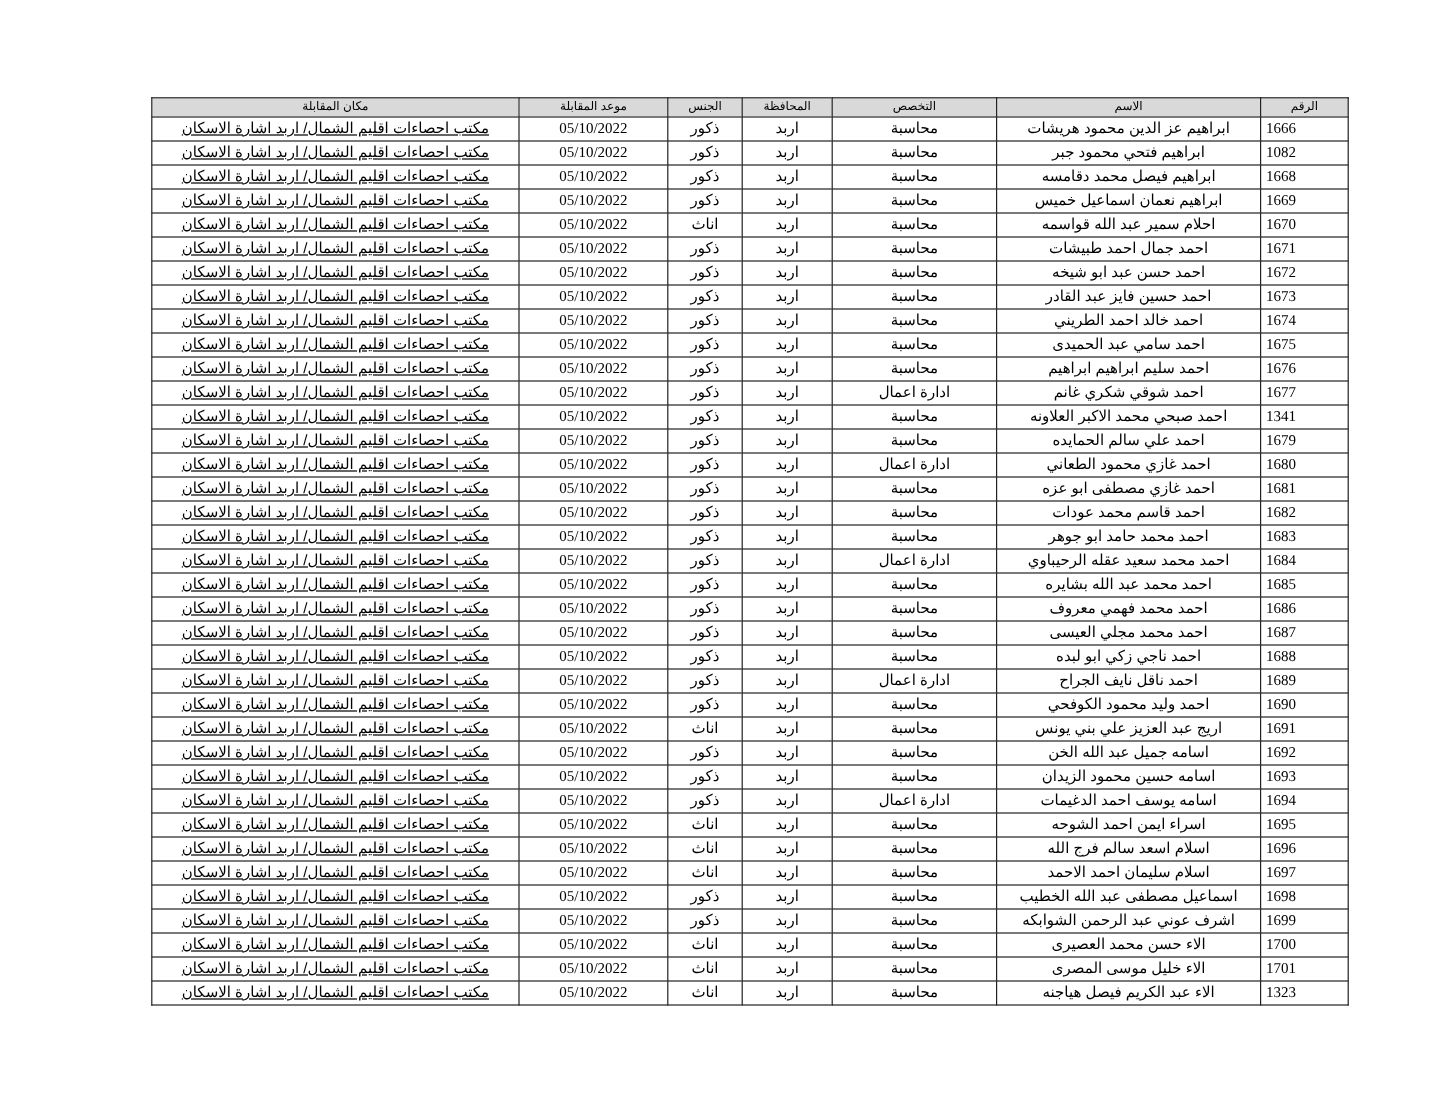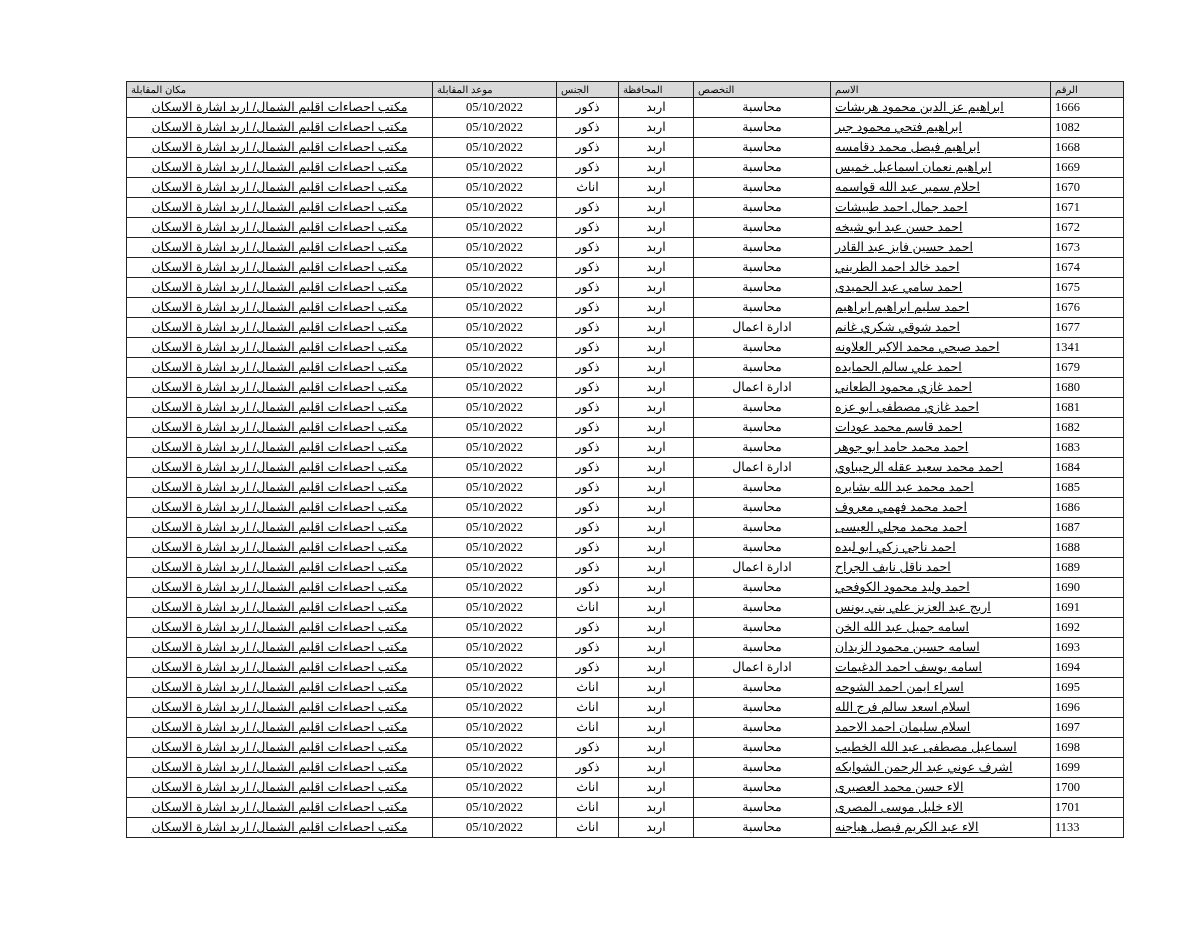--- a/index.html
+++ b/index.html
@@ -5,25 +5,25 @@
   html, body { margin: 0; padding: 0; background: #ffffff; }
   body { width: 1200px; height: 927px; position: relative; overflow: hidden; font-family: "Liberation Sans", sans-serif; color: #000; }
   table.roster {
     position: absolute; left: 126px; top: 81px; width: 997px;
     border-collapse: collapse; table-layout: fixed; direction: rtl;
   }
   table.roster th, table.roster td {
     border: 1px solid #222; padding: 0 4px; white-space: nowrap; overflow: hidden;
   }
   table.roster th {
-    background: #d9d9d9; height: 15px; font-size: 10px; font-weight: normal; text-align: left; line-height: 15px;
+    background: #d9d9d9; height: 15px; font-size: 10px; font-weight: normal; text-align: center; line-height: 15px;
   }
   table.roster td { height: 19px; line-height: 19px; font-size: 12.5px; }
   td.c-num { font-family: "Liberation Serif", serif; font-size: 16px; padding-right: 0; padding-left: 3px; direction: ltr; }
-  td.c-name { text-align: left; font-size: 13px; text-decoration: underline; }
+  td.c-name { text-align: center; font-size: 13px; }
   td.c-spec, td.c-gov, td.c-gen { text-align: center; }
   td.c-date { text-align: center; font-family: "Liberation Serif", serif; font-size: 15.5px; direction: ltr; }
   td.c-loc { text-align: center; font-size: 12.5px; text-decoration: underline; }
 </style>
 </head>
 <body>
 
 <table class="roster">
   <colgroup>
     <col style="width:73px">
@@ -364,21 +364,21 @@
       <tr>
         <td class="c-num">1701</td>
         <td class="c-name">الاء خليل موسى المصرى</td>
         <td class="c-spec">محاسبة</td>
         <td class="c-gov">اربد</td>
         <td class="c-gen">اناث</td>
         <td class="c-date">05/10/2022</td>
         <td class="c-loc">مكتب احصاءات اقليم الشمال/ اربد اشارة الاسكان</td>
       </tr>
       <tr>
-        <td class="c-num">1133</td>
+        <td class="c-num">1323</td>
         <td class="c-name">الاء عبد الكريم فيصل هياجنه</td>
         <td class="c-spec">محاسبة</td>
         <td class="c-gov">اربد</td>
         <td class="c-gen">اناث</td>
         <td class="c-date">05/10/2022</td>
         <td class="c-loc">مكتب احصاءات اقليم الشمال/ اربد اشارة الاسكان</td>
       </tr>
     </tbody>
 </table>
 

